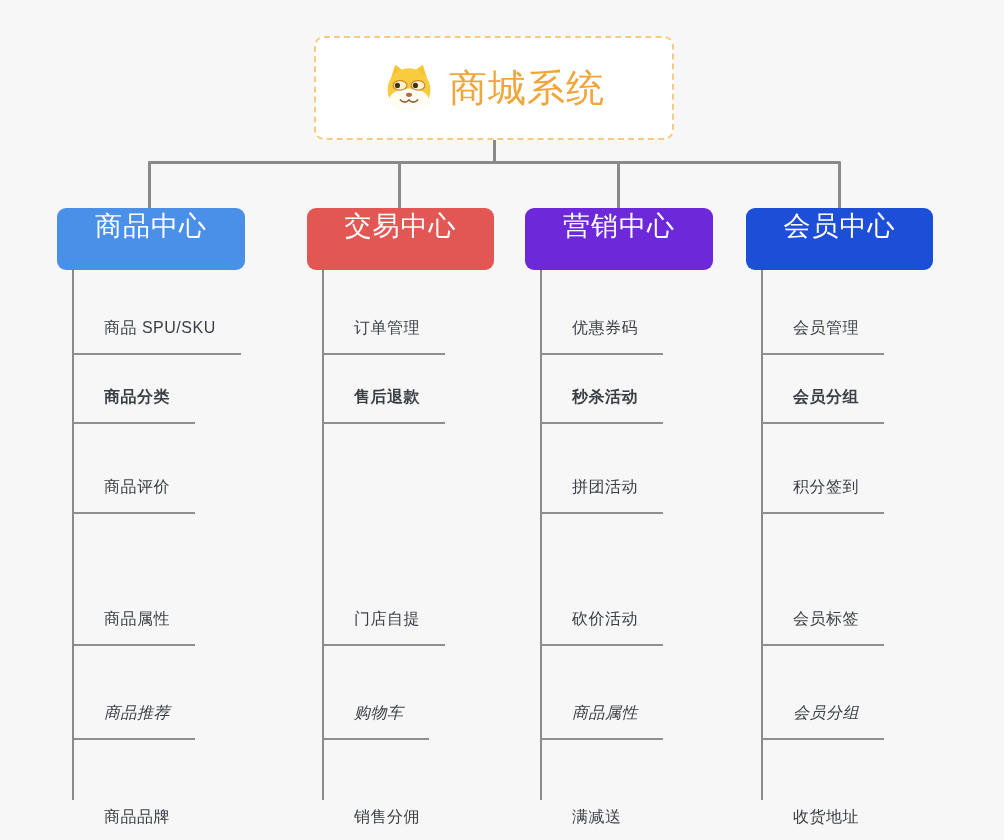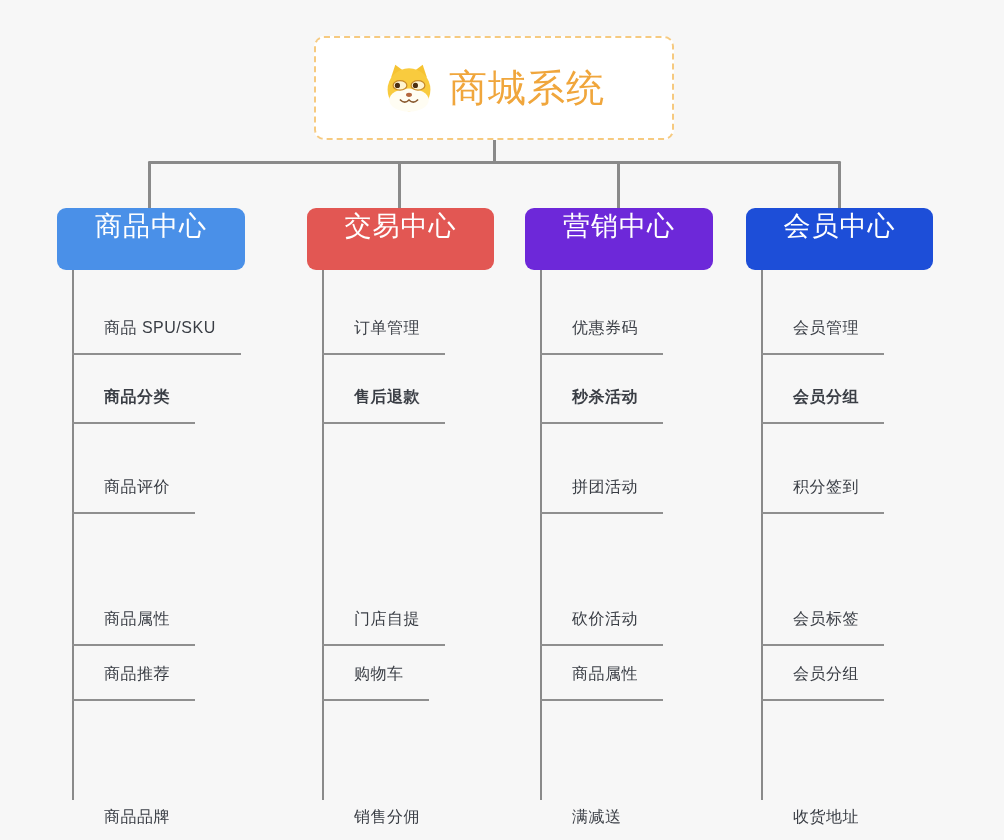--- a/index.html
+++ b/index.html
@@ -42,21 +42,21 @@
   
   .leaf{
     position:absolute;left:15px;
     padding:0 25px 10px 32px;
     line-height:30px;font-size:16px;letter-spacing:0.5px;color:#3a3e45;
     border-bottom:2px solid #8f8f8f;
     white-space:nowrap;
     cursor:pointer;
   }
   .leaf1{top:313px;} .leaf2{top:382px;font-weight:bold;} .leaf3{top:472px;}
-  .leaf4{top:604px;} .leaf5{top:659px;} .leaf6{top:758px;margin-top:44px;}
+  .leaf4{top:604px;} .leaf5{top:698px;font-style:italic;} .leaf6{top:758px;margin-top:44px;}
 </style>
 </head>
 <body>
 
 <div class="canvas">
 
   <div class="line riser"></div>
   <div class="line bus"></div>
   <div class="line drop drop1"></div>
   <div class="line drop drop2"></div>

